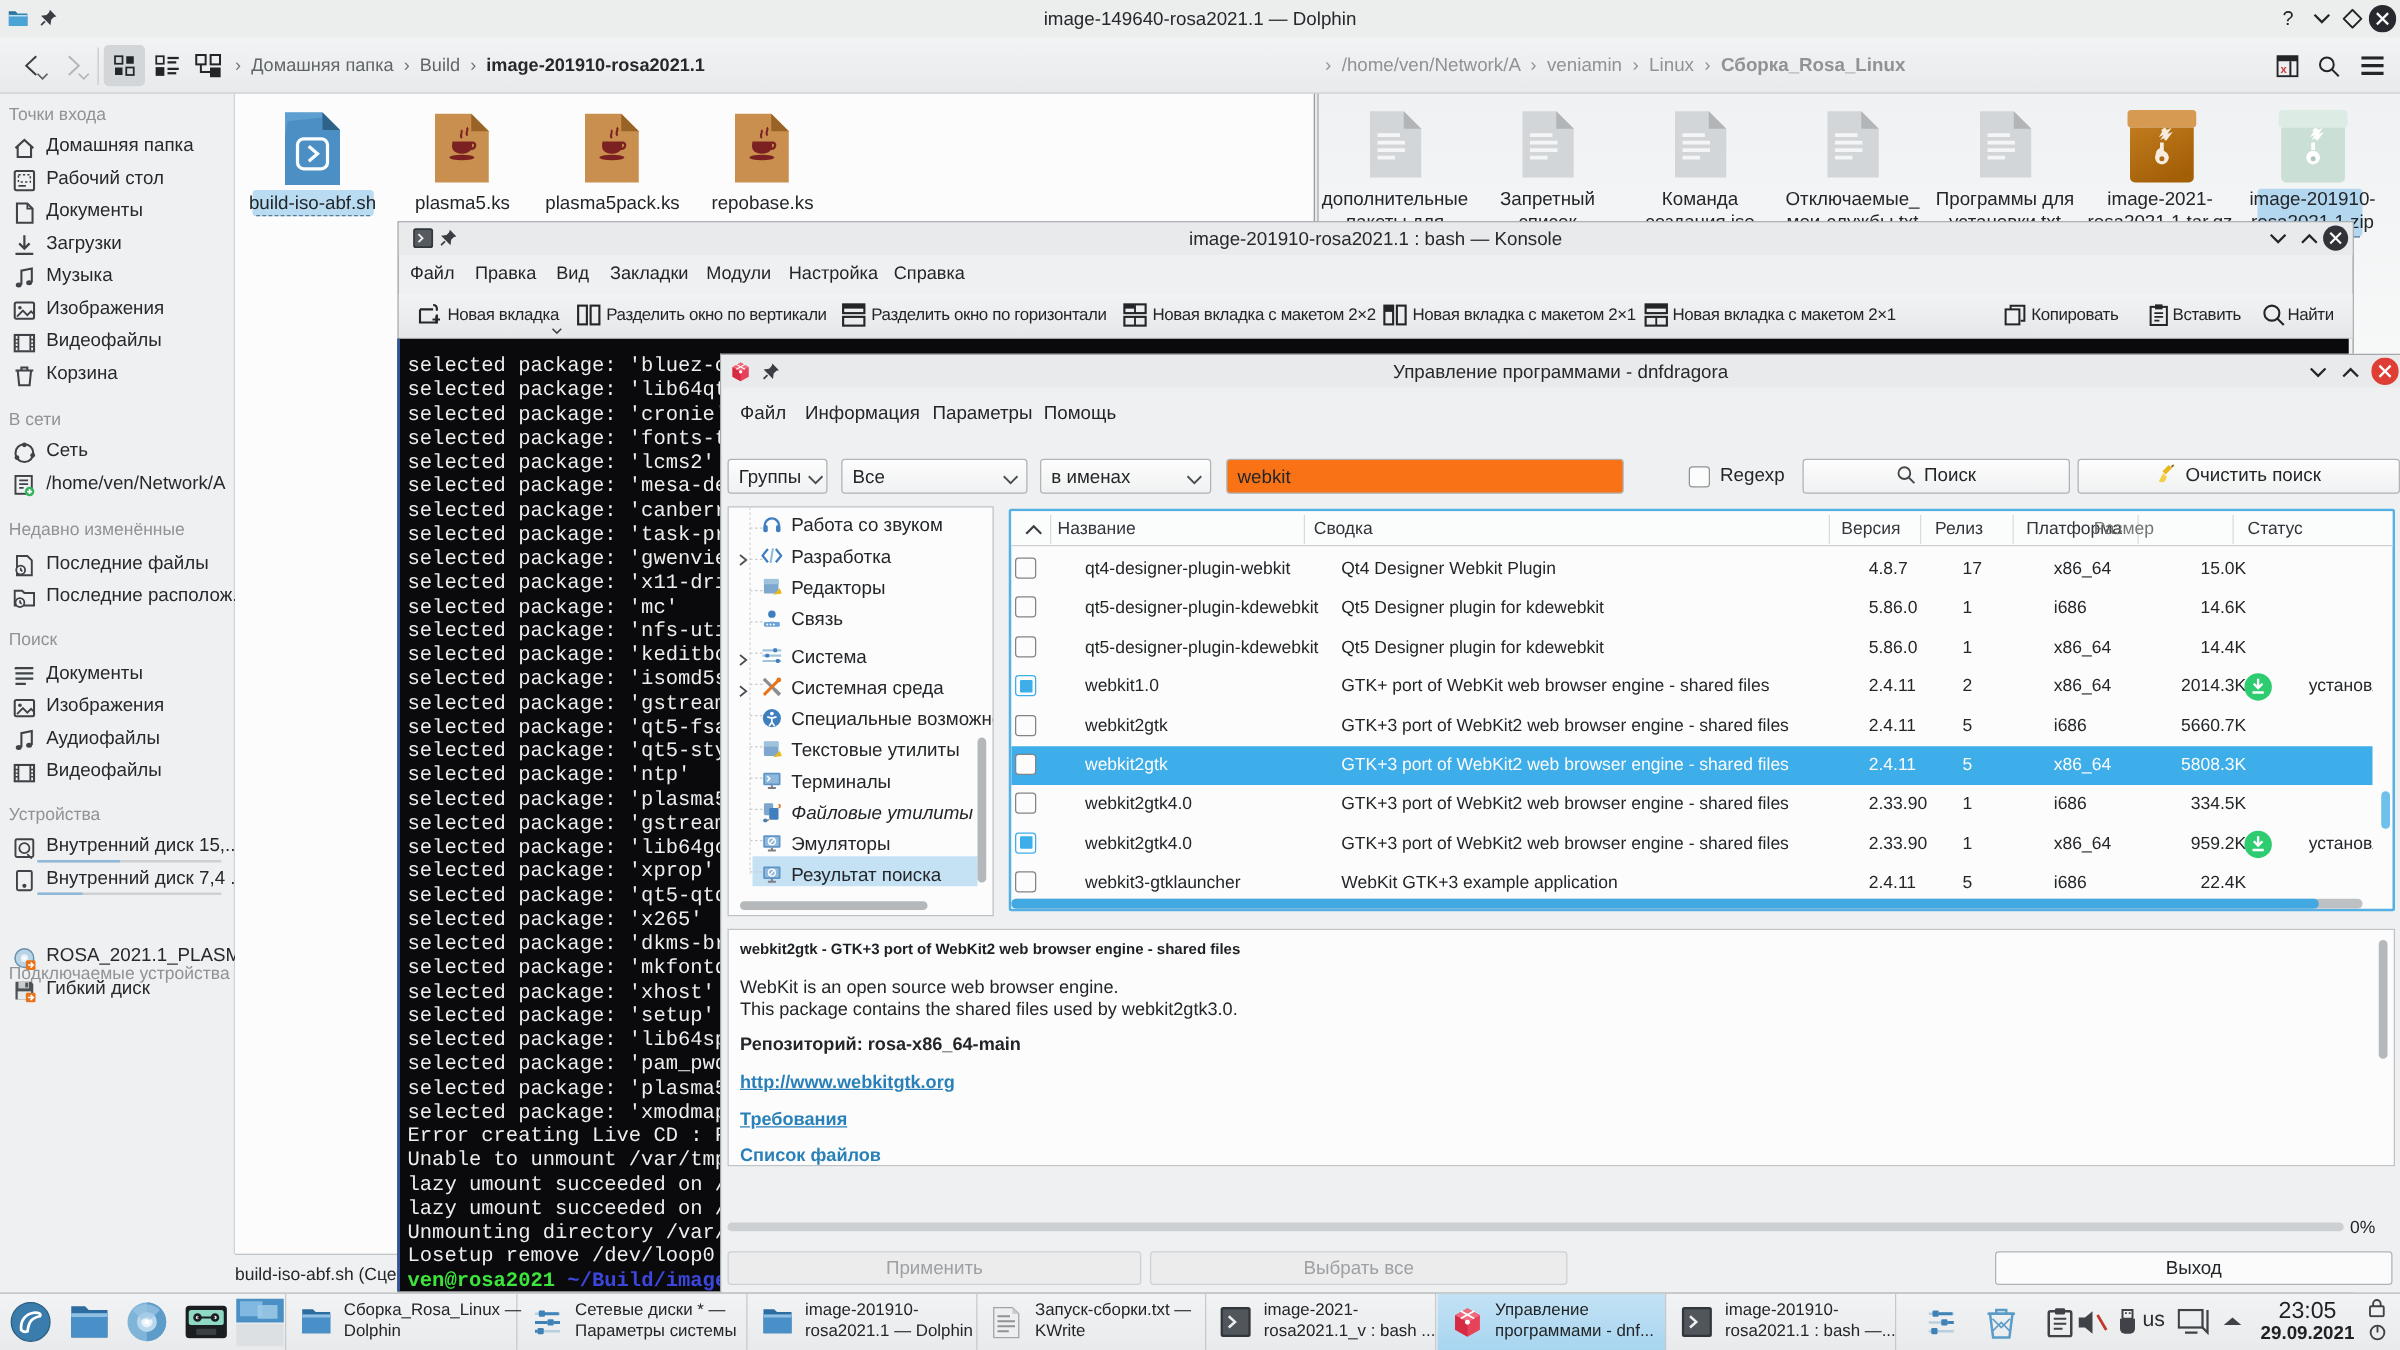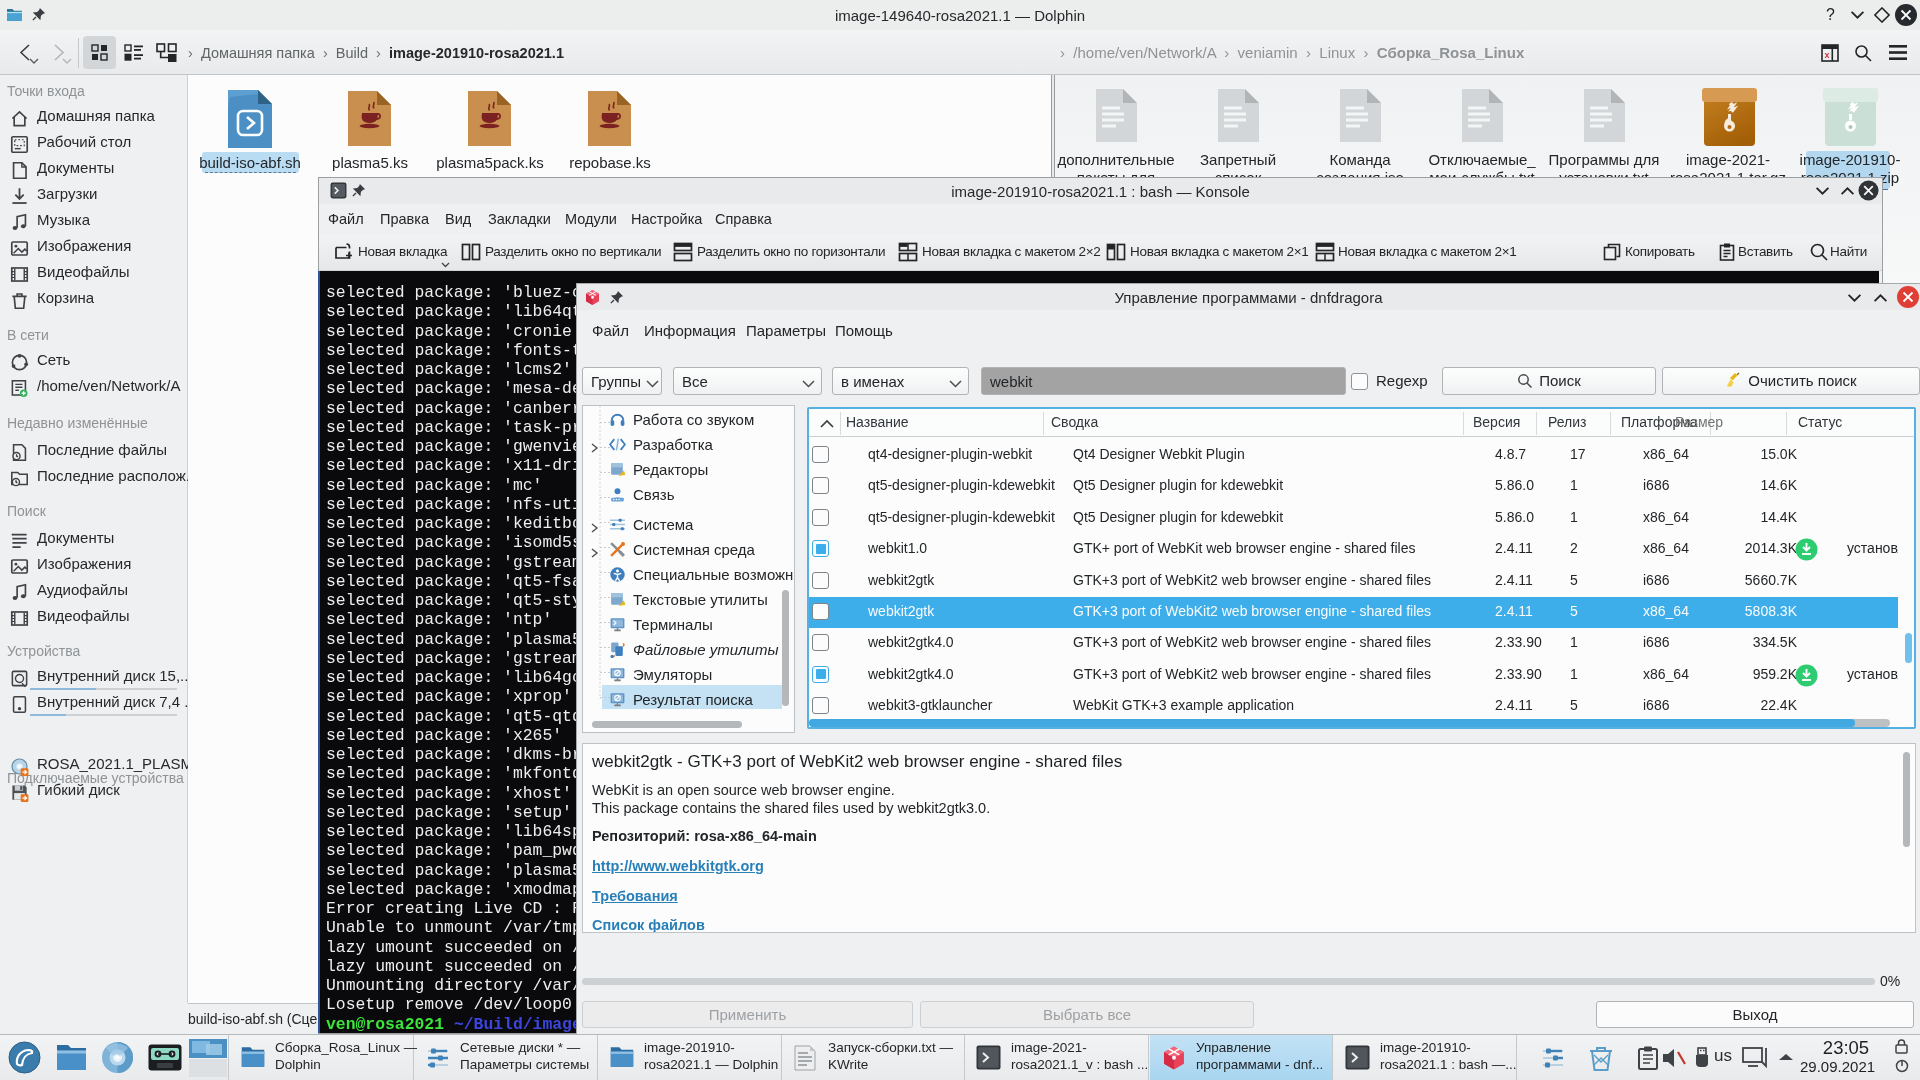--- a/index.html
+++ b/index.html
@@ -512,21 +512,21 @@
         <svg class="chv" style="left:128px;" viewBox="0 0 13 8">
           <path d="M1 1l5.5 5.5L12 1" stroke="#4a4e52" stroke-width="1.5" fill="none"></path>
         </svg>
       </div>
     <div class="combo" style="left:255px;width:137px;">
         <span>в именах</span>
         <svg class="chv" style="left:116px;" viewBox="0 0 13 8">
           <path d="M1 1l5.5 5.5L12 1" stroke="#4a4e52" stroke-width="1.5" fill="none"></path>
         </svg>
       </div>
-    <div class="combo" style="left:404px;width:365px;background:#a3a3a3;">
+    <div class="combo" style="left:404px;width:318px;background:#f97316;">
         <span>webkit</span>
       </div>
     <div class="abs" style="left:774px;top:89px;width:17px;height:17px;border:1px solid #8f9396;border-radius:3px;background:#fcfcfc;"></div>
     <span class="abs" style="left:799px;top:88px;">Regexp</span>
     <div class="btn" style="left:865px;width:214px;"><svg style="display:inline-block;vertical-align:-3px;margin-right:6px;" width="16" height="16" viewBox="0 0 16 16">
           <circle cx="6.5" cy="6.5" r="4.7" fill="none" stroke="#44484c" stroke-width="1.5"></circle>
           <path d="M10 10l4.5 4.5" stroke="#44484c" stroke-width="1.5"></path>
         </svg>Поиск</div>
     <div class="btn" style="left:1085px;width:258px;"><svg style="display:inline-block;vertical-align:-3px;margin-right:6px;" width="17" height="17" viewBox="0 0 17 17">
           <path d="M10 1l2.5 2.5-5 5L5 6z" fill="#e8b71a"></path>
@@ -761,21 +761,21 @@
         <span class="vr">2.4.11</span>
         <span class="rl2">5</span>
         <span class="pf">i686</span>
         <span class="sz">22.4K</span>
       </div>
     <div class="abs" style="left:1;top:310px;width:1081px;height:8px;background:#bdc1c4;border-radius:4px;"></div>
     <div class="abs" style="left:1;top:310px;width:1046px;height:8px;background:#42a8e2;border-radius:4px;"></div>
     <div class="abs" style="left:1096px;top:224px;width:7px;height:30px;background:#6fc0ea;border-radius:3.5px;"></div>
   </div>
   <div id="dnf-desc" class="abs" style="left:5px;top:459px;width:1334px;height:190px;background:#fcfcfc;border:1px solid #c0c3c6;overflow:hidden;">
-    <div class="abs" style="left:9px;top:8px;font-size:17px;font-weight:normal;color:#1d2124;">webkit2gtk - GTK+3 port of WebKit2 web browser engine - shared files</div>
+    <div class="abs" style="left:9px;top:8px;font-size:12px;font-weight:bold;color:#1d2124;">webkit2gtk - GTK+3 port of WebKit2 web browser engine - shared files</div>
     <div class="abs" style="left:9px;top:38px;font-size:14.5px;line-height:17.5px;">WebKit is an open source web browser engine.<br>This package contains the shared files used by webkit2gtk3.0.</div>
     <div class="abs" style="left:9px;top:84px;font-size:14.5px;font-weight:bold;">Репозиторий: rosa-x86_64-main</div>
     <div class="abs" style="left:9px;top:114px;font-size:14.5px;font-weight:bold;color:#2980b9;text-decoration:underline;">http://www.webkitgtk.org</div>
     <div class="abs" style="left:9px;top:144px;font-size:14.5px;font-weight:bold;color:#2980b9;text-decoration:underline;">Требования</div>
     <div class="abs" style="left:9px;top:173px;font-size:14.5px;font-weight:bold;color:#2980b9;">Список файлов</div>
     <div class="abs" style="left:1320px;top:8px;width:7px;height:95px;background:#b4b8bb;border-radius:3.5px;"></div>
   </div>
   <div id="dnf-bottom">
     <div class="abs" style="left:5px;top:694px;width:1293px;height:7px;background:#cdd0d3;border-radius:3.5px;"></div>
     <div class="abs" style="left:1303px;top:689px;font-size:14px;">0%</div>
@@ -919,21 +919,21 @@
   <div class="abs" style="left:1714px;top:11px;font-size:17px;color:#2b2f32;">us</div>
   <svg class="abs" style="left:1742px;top:12px;" width="26" height="22" viewBox="0 0 26 22">
       <rect x="1" y="1" width="19" height="14" fill="none" stroke="#3f4347" stroke-width="1.8"></rect>
       <path d="M20 15l4 4v-18" stroke="#3f4347" stroke-width="1.8" fill="none"></path>
       <path d="M6 19h10" stroke="#3f4347" stroke-width="1.8"></path>
     </svg>
   <svg class="abs" style="left:1777px;top:16px;" width="18" height="11" viewBox="0 0 18 11">
       <path d="M2 9l7-6 7 6z" fill="#3f4347"></path>
     </svg>
   <div class="abs" style="left:1800px;top:2px;width:92px;text-align:center;font-size:18.5px;color:#1d2124;">23:05</div>
-  <div class="abs" style="left:1800px;top:23px;width:92px;font-size:15px;color:#1d2124;">29.09.2021</div>
+  <div class="abs" style="left:1800px;top:23px;width:92px;text-align:center;font-size:15px;color:#1d2124;font-weight:bold;">29.09.2021</div>
   <svg class="abs" style="left:1895px;top:4px;" width="13" height="15" viewBox="0 0 13 15">
       <rect x="1" y="6" width="11" height="8" rx="1" fill="none" stroke="#3f4347" stroke-width="1.5"></rect>
       <path d="M3.5 6V4a3 3 0 016 0v2" fill="none" stroke="#3f4347" stroke-width="1.5"></path>
     </svg>
   <svg class="abs" style="left:1895px;top:24px;" width="14" height="14" viewBox="0 0 14 14">
       <circle cx="7" cy="7" r="5.5" fill="none" stroke="#3f4347" stroke-width="1.5"></circle>
       <path d="M7 2v5" stroke="#3f4347" stroke-width="1.5"></path>
     </svg>
 </div>
 

